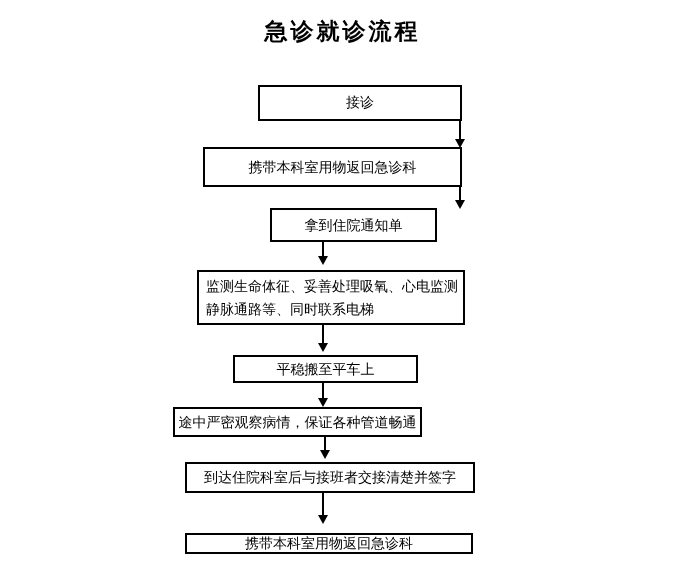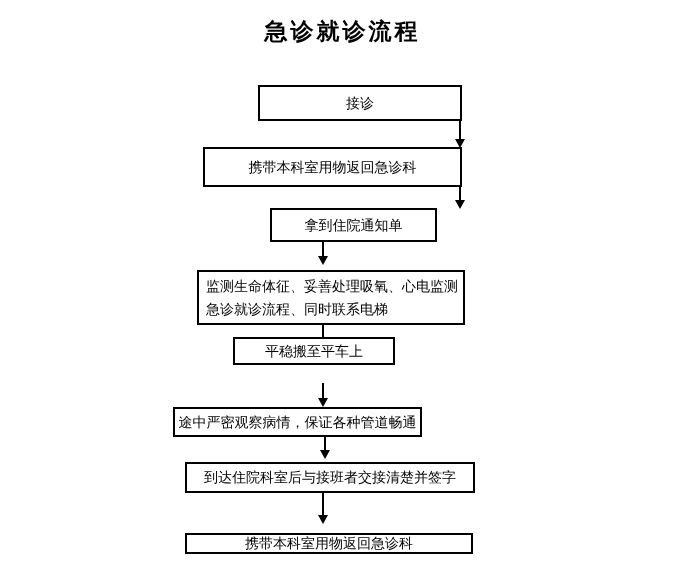--- a/index.html
+++ b/index.html
@@ -37,33 +37,33 @@
     background: var(--bg);
     color: var(--text);
     font-size: 14px;
     line-height: 1.2;
     display: flex;
     align-items: center;
     justify-content: center;
     text-align: center;
     white-space: nowrap;
   }
-  .n1 { left: 258px; top: 85px;  width: 204px; height: 36px; }
+  .n1 { left: 258px; top: 85px;  width: 204px; height: 36px; font-family: Liberation Serif, serif; }
   .n2 { left: 203px; top: 147px; width: 259px; height: 40px; }
   .n3 { left: 270px; top: 208px; width: 167px; height: 34px; }
   .n4 {
     left: 197px; top: 270px; width: 268px; height: 55px;
     flex-direction: column;
     align-items: flex-start;
     justify-content: center;
     text-align: left;
     padding-left: 7px;
     line-height: 23px;
   }
-  .n5 { left: 233px; top: 337px; width: 162px; height: 28px; }
+  .n5 { left: 233px; top: 355px; width: 185px; height: 28px; }
   .n6 { left: 173px; top: 407px; width: 249px; height: 30px; }
   .n7 { left: 185px; top: 462px; width: 290px; height: 31px; }
   .n8 { left: 185px; top: 533px; width: 288px; height: 21px; }
 
   .arrow {
     position: absolute;
     width: 2px;
     background: var(--line);
   }
   .arrow::after {
@@ -99,21 +99,21 @@
   <div class="node n2">携带本科室用物返回急诊科</div>
 
   <div class="arrow a2"></div>
 
   <div class="node n3">拿到住院通知单</div>
 
   <div class="arrow a3"></div>
 
   <div class="node n4">
     <div>监测生命体征、妥善处理吸氧、心电监测</div>
-    <div>急诊就诊流程、同时联系电梯</div>
+    <div>静脉通路等、同时联系电梯</div>
   </div>
 
   <div class="arrow a4"></div>
 
   <div class="node n5">平稳搬至平车上</div>
 
   <div class="arrow a5"></div>
 
   <div class="node n6">途中严密观察病情，保证各种管道畅通</div>
 

